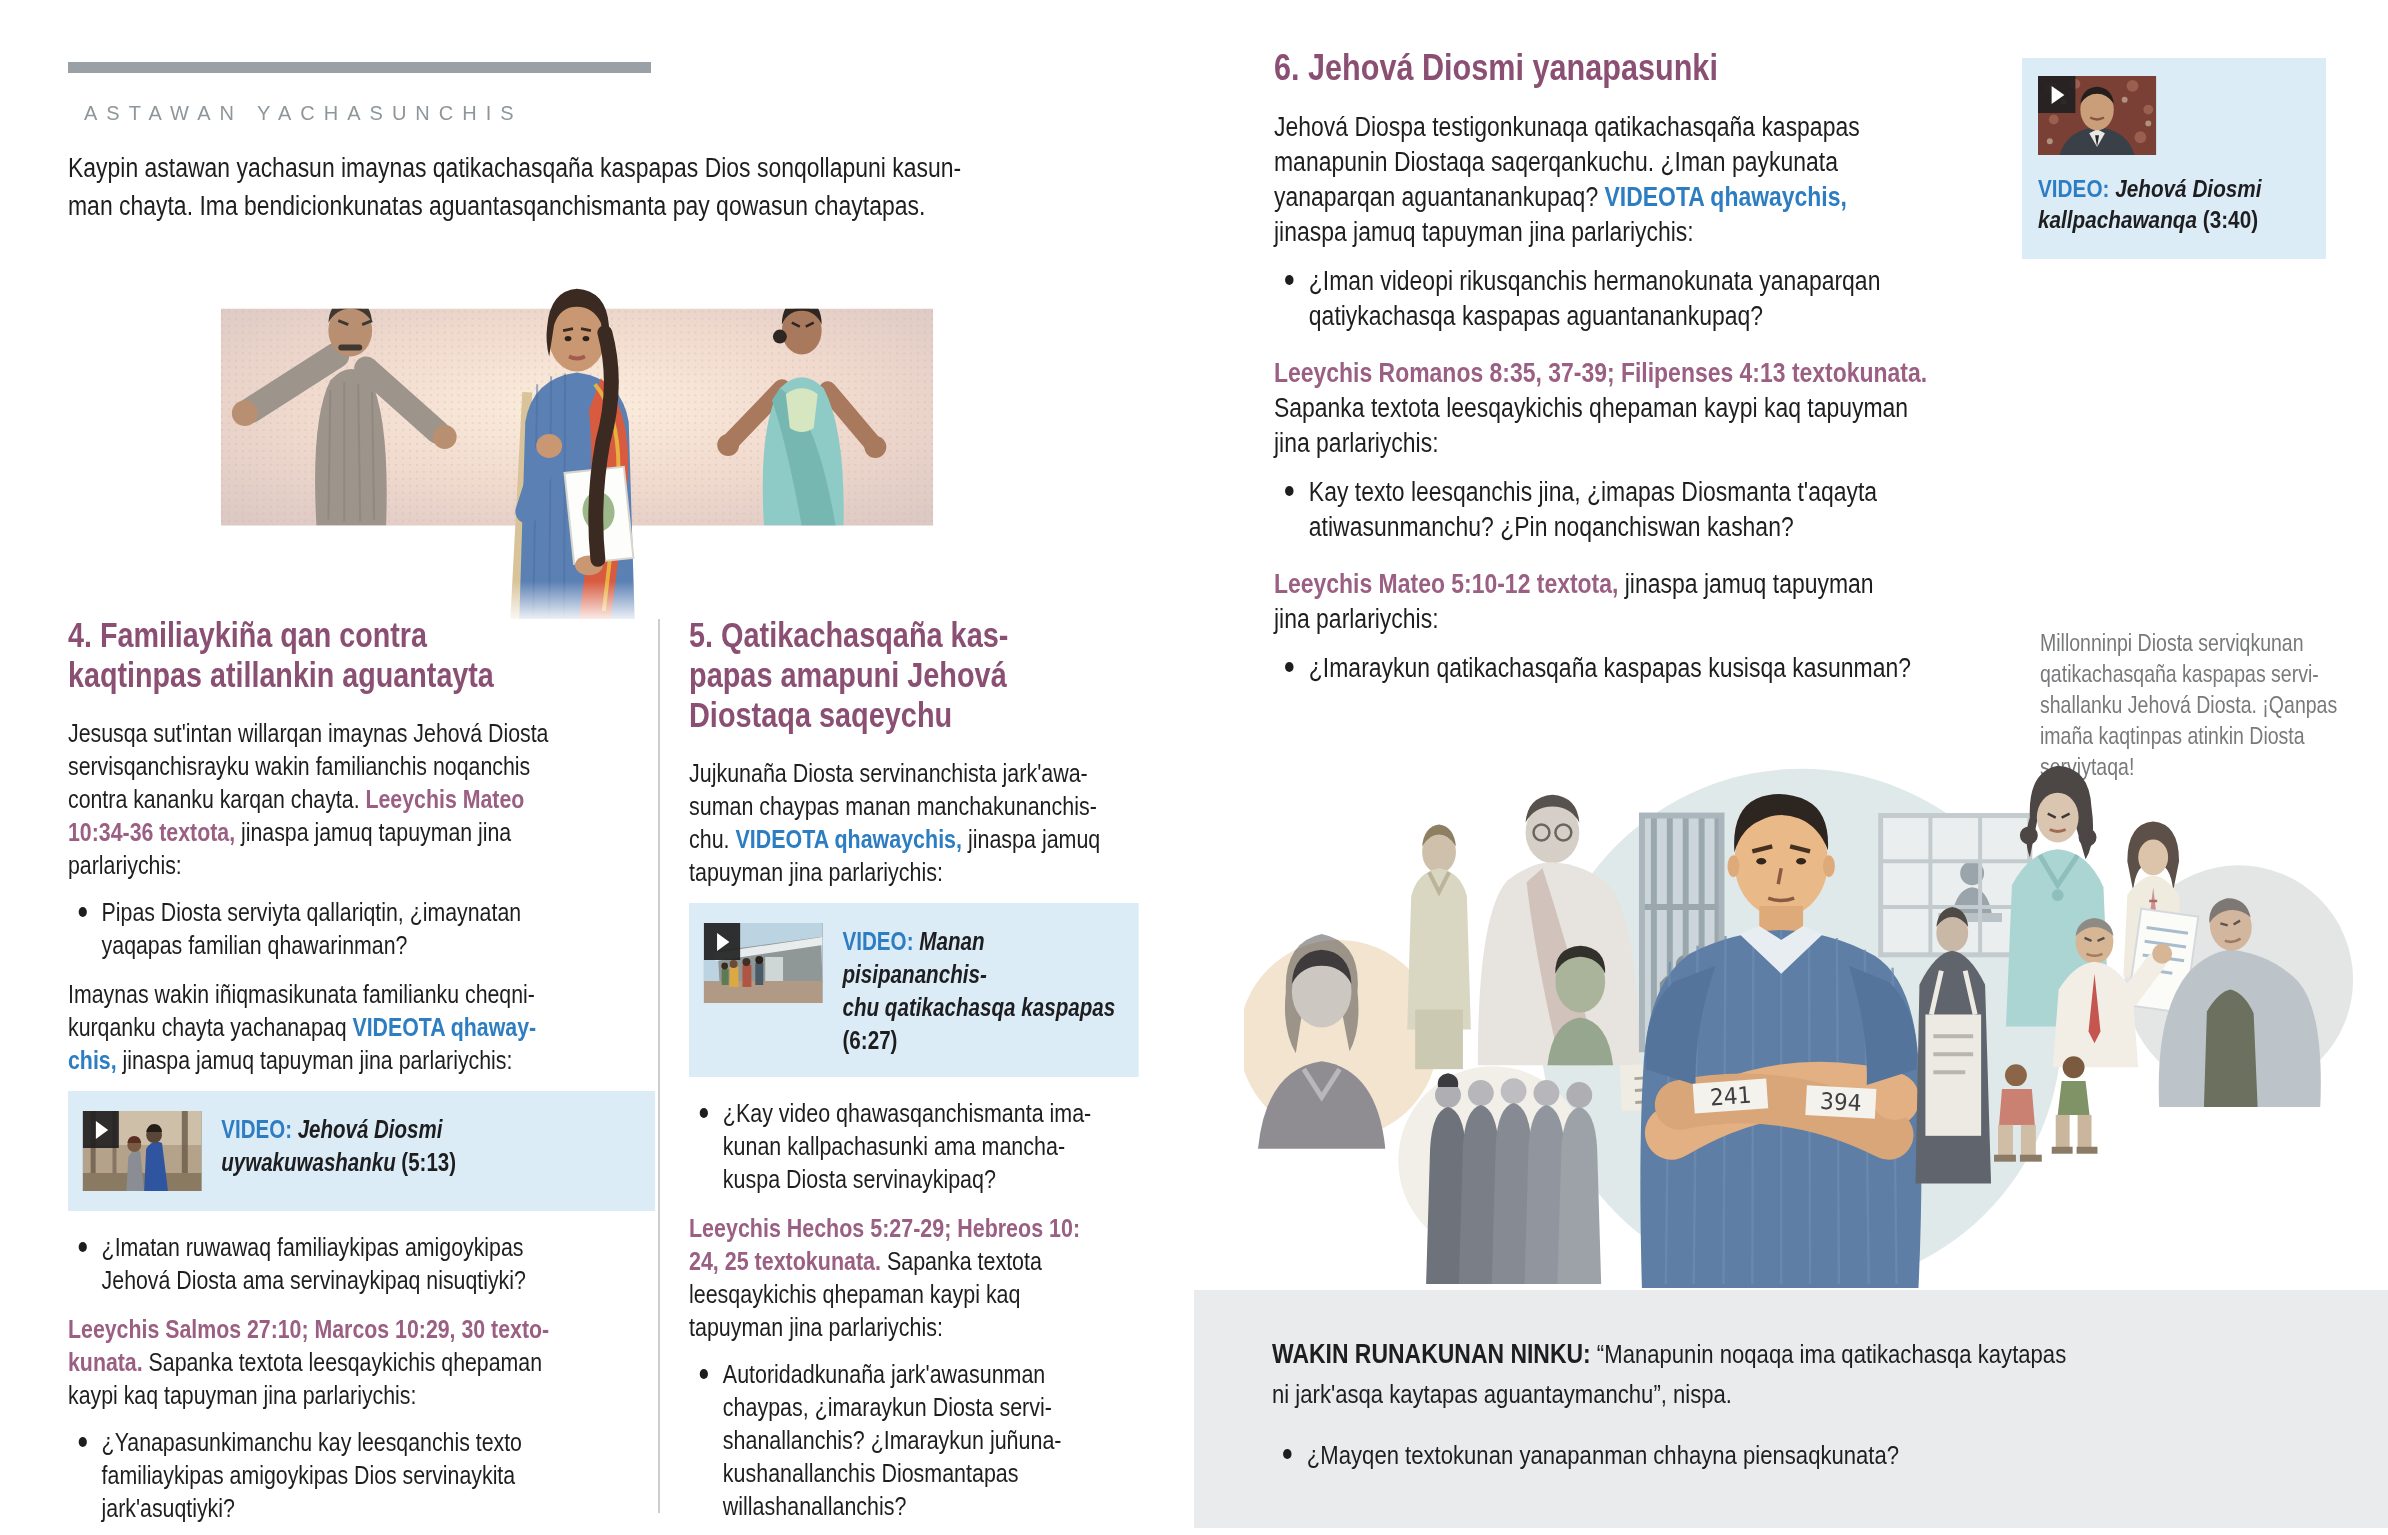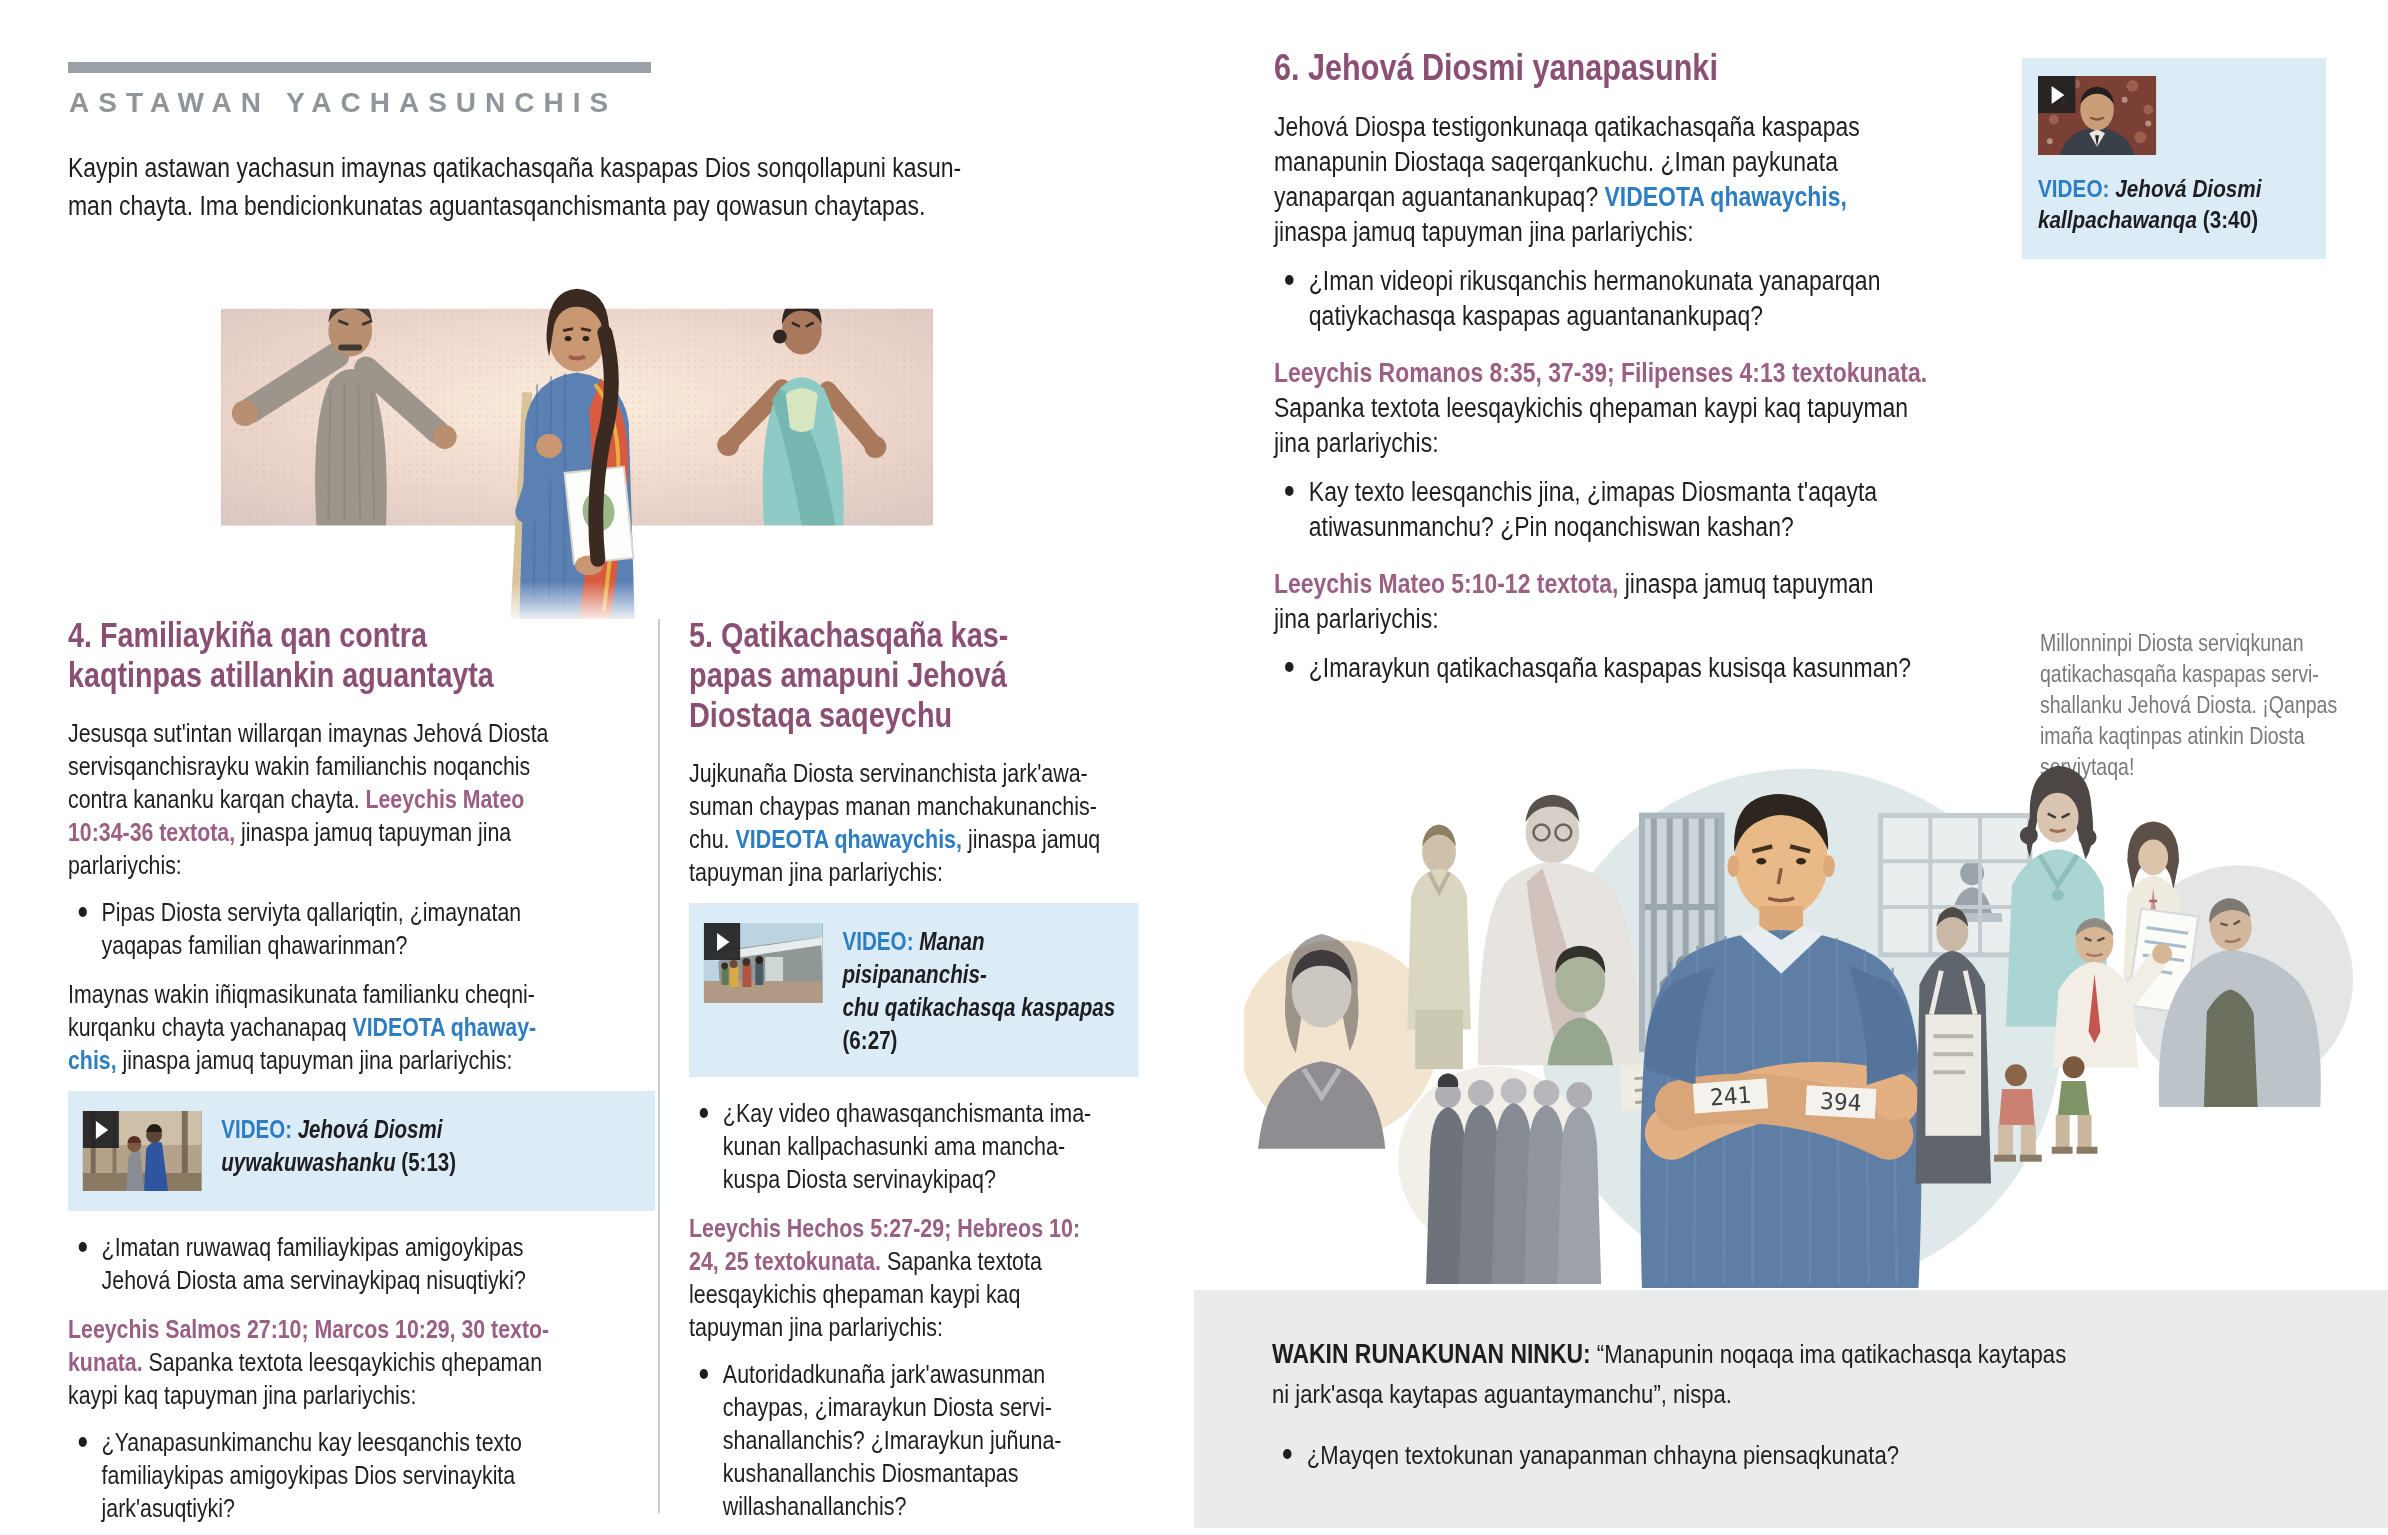--- a/index.html
+++ b/index.html
@@ -6,21 +6,21 @@
     --heading-plum:#8a4f72; --ref-plum:#9a5f82; --link-blue:#2d7dc2;
     --kicker-gray:#8e969b; --body-ink:#1e1e20; --videobox-blue:#dcecf7;
     --graybox-gray:#e9ebed; --caption-gray:#77797b;
   }
   html,body{margin:0;padding:0;background:#ffffff;}
   .page{position:relative;width:2388px;height:1535px;background:#fff;overflow:hidden;
         font-family:"Liberation Sans", sans-serif;color:var(--body-ink);}
   .abs{position:absolute;}
   .cx{transform-origin:0 0;}
   .kicker-bar{left:68px;top:62px;width:583px;height:11px;background:#9aa1a6;}
-  .kicker{left:66px;top:84px;margin:3px;font-size:28px;font-weight:bold;letter-spacing:9px;
+  .kicker{left:66px;top:84px;margin:18px;font-size:20px;font-weight:normal;letter-spacing:9px;
           color:var(--kicker-gray);white-space:pre-line;}
   .intro{left:68px;top:149px;width:1274px;transform:scaleX(0.85);font-size:27px;line-height:38px;
          white-space:pre-line;margin:0;}
   .hero{left:199px;top:261px;width:756px;height:363px;}
   .divider{left:658px;top:619px;width:2px;height:894px;background:#cbced1;}
   .col{white-space:normal;}
   .col1{left:68px;top:615px;width:716px;transform:scaleX(0.82);}
   .col2{left:689px;top:615px;width:545px;transform:scaleX(0.825);}
   .s6{left:1274px;top:46px;width:896px;transform:scaleX(0.85);}
   .h-num{margin:0 0 22px;font-size:35px;line-height:40px;font-weight:bold;color:var(--heading-plum);

